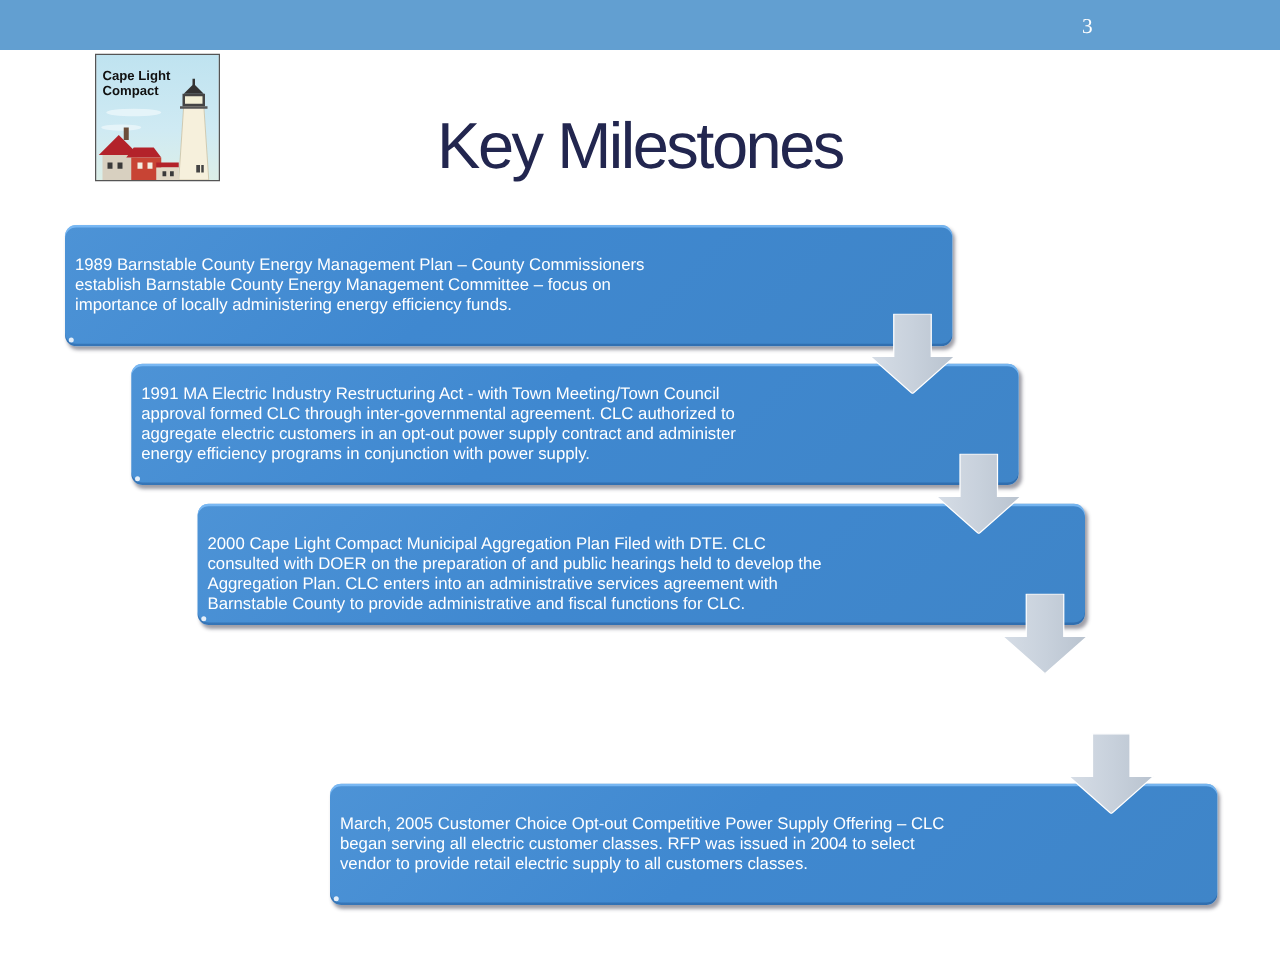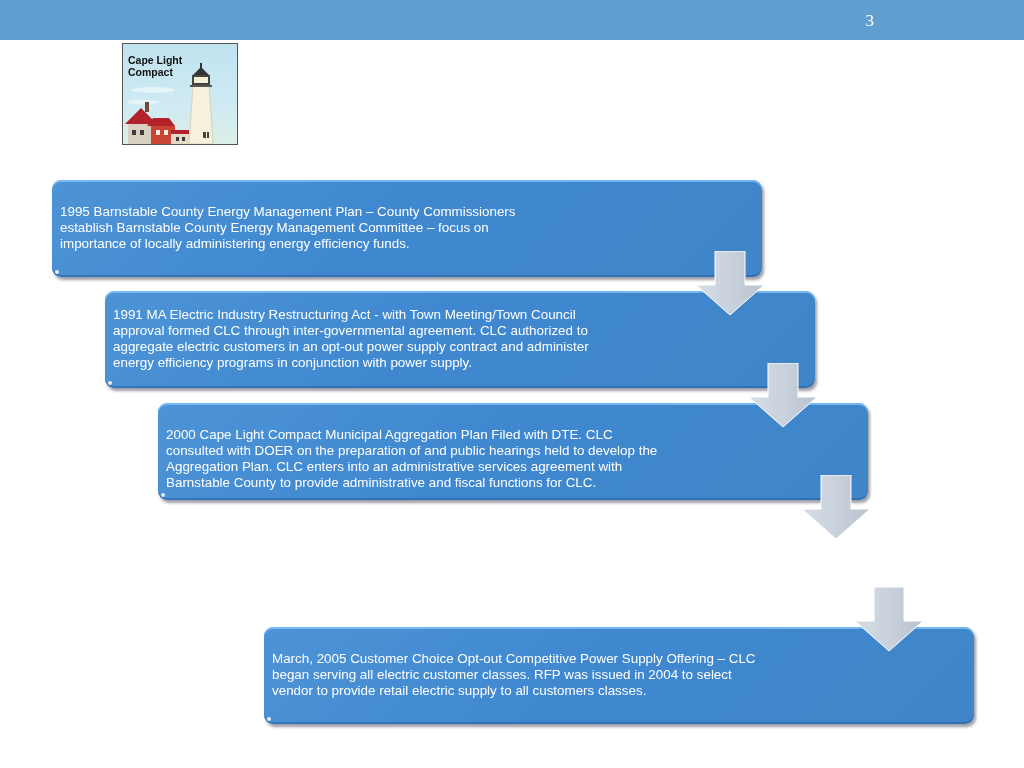--- a/index.html
+++ b/index.html
@@ -27,26 +27,25 @@
       position: absolute;
       right: 150px; top: 11px;
       color: #ffffff;
       font-family: "Liberation Serif", serif;
       font-size: 17px;
       line-height: 20px;
     }
     .logo {
       position: absolute;
       left: 76px; top: 43px;
-      width: 116px; height: 102px;
+      width: 100px; height: 102px;
       border: 1px solid #555;
       box-sizing: border-box;
       overflow: hidden;
       background: linear-gradient(#bfe3f0 0%, #cfeaf3 60%, #dcefe8 100%);
-      margin-left: 46px;
     }
     .logo svg { display: block; }
     .slide-title {
       position: absolute;
       left: 0; top: 82px;
       width: 1024px;
       text-align: center;
       color: #22264f;
       font-size: 52px;
       letter-spacing: -2px;
@@ -117,23 +116,24 @@
       <rect x="48" y="90" width="18" height="10" fill="#e2d9c6"></rect>
       <rect x="9" y="86" width="4" height="5" fill="#3a3a3a"></rect>
       <rect x="17" y="86" width="4" height="5" fill="#3a3a3a"></rect>
       <rect x="33" y="86" width="4" height="5" fill="#f4efe2"></rect>
       <rect x="41" y="86" width="4" height="5" fill="#f4efe2"></rect>
       <rect x="53" y="93" width="3" height="4" fill="#3a3a3a"></rect>
       <rect x="59" y="93" width="3" height="4" fill="#3a3a3a"></rect>
     </svg>
   </div>
 
+  <div class="slide-title">Key Milestones</div>
 
   <div class="milestone" style="left:52px; top:180px;">
-    <div class="text">1995 Barnstable County Energy Management Plan – County Commissioners
+    <div class="text">1989 Barnstable County Energy Management Plan – County Commissioners
 establish Barnstable County Energy Management Committee – focus on
 importance of locally administering energy efficiency funds.</div>
   </div>
 
   <div class="milestone" style="left:105px; top:291px; padding-top:16px;">
     <div class="text">1991 MA Electric Industry Restructuring Act  - with Town Meeting/Town Council
 approval formed CLC through inter-governmental agreement.  CLC authorized to
 aggregate electric customers in an opt-out power supply contract and administer
 energy efficiency programs in conjunction with power supply.</div>
   </div>

